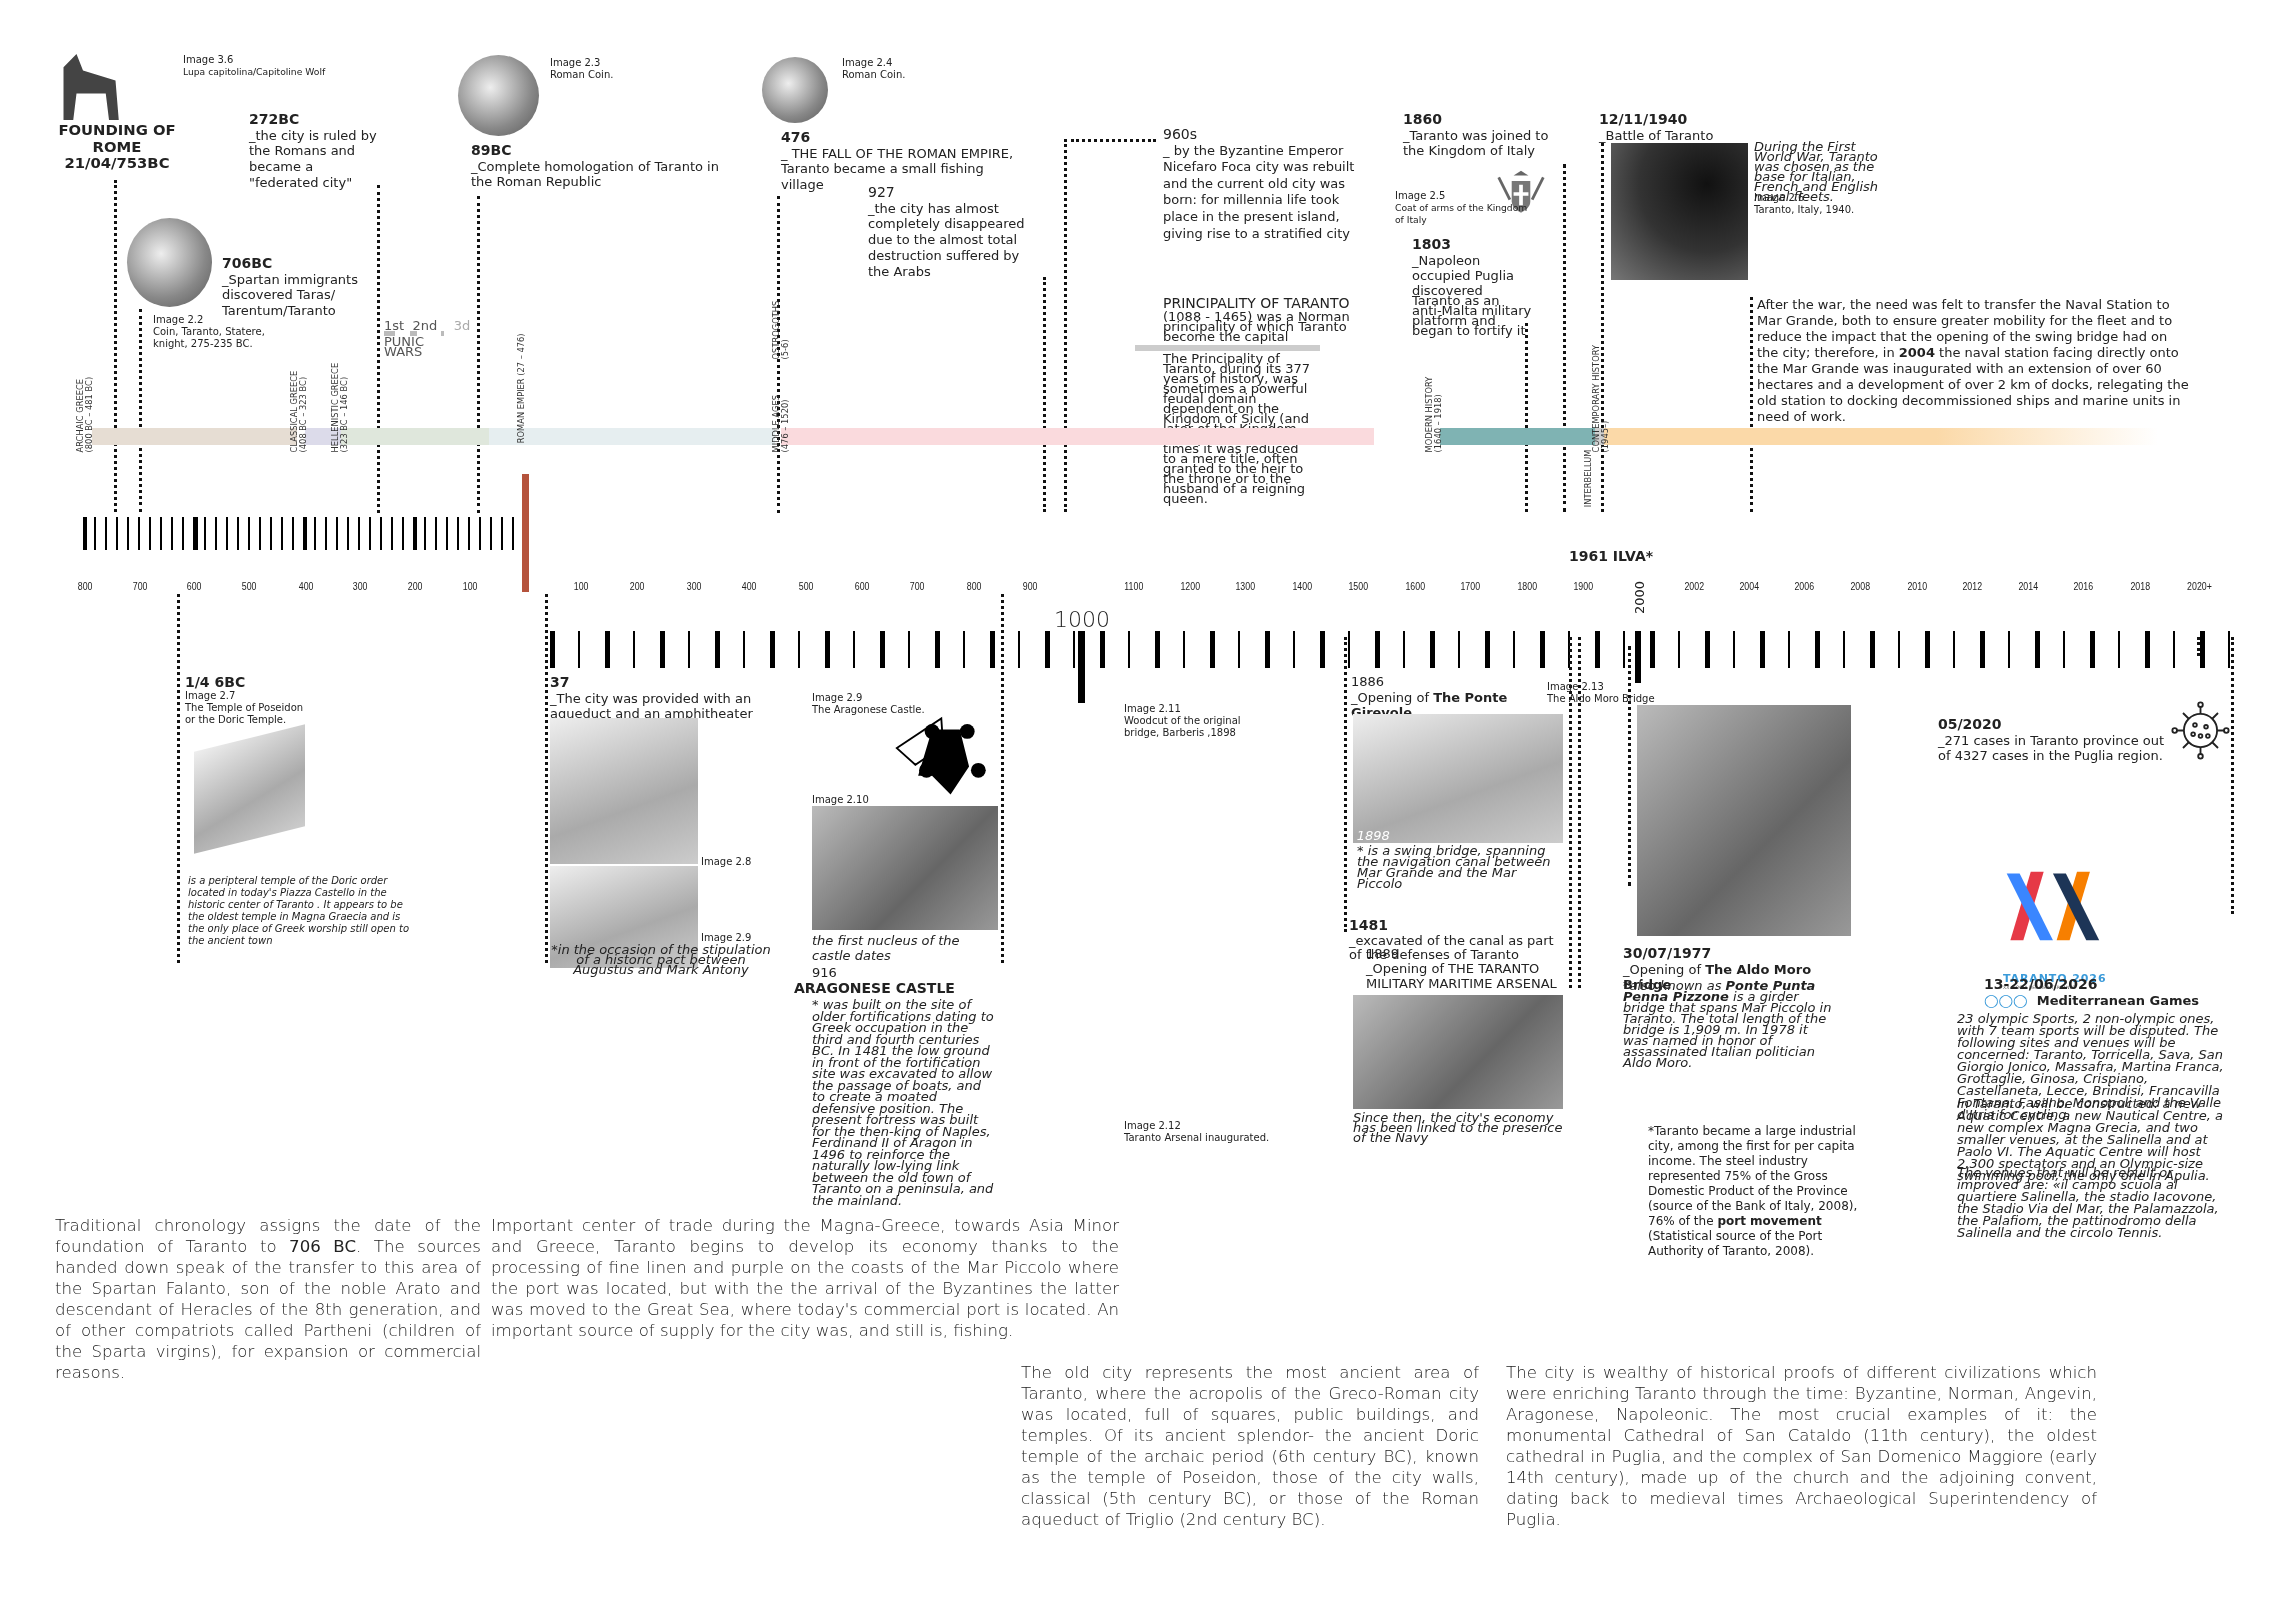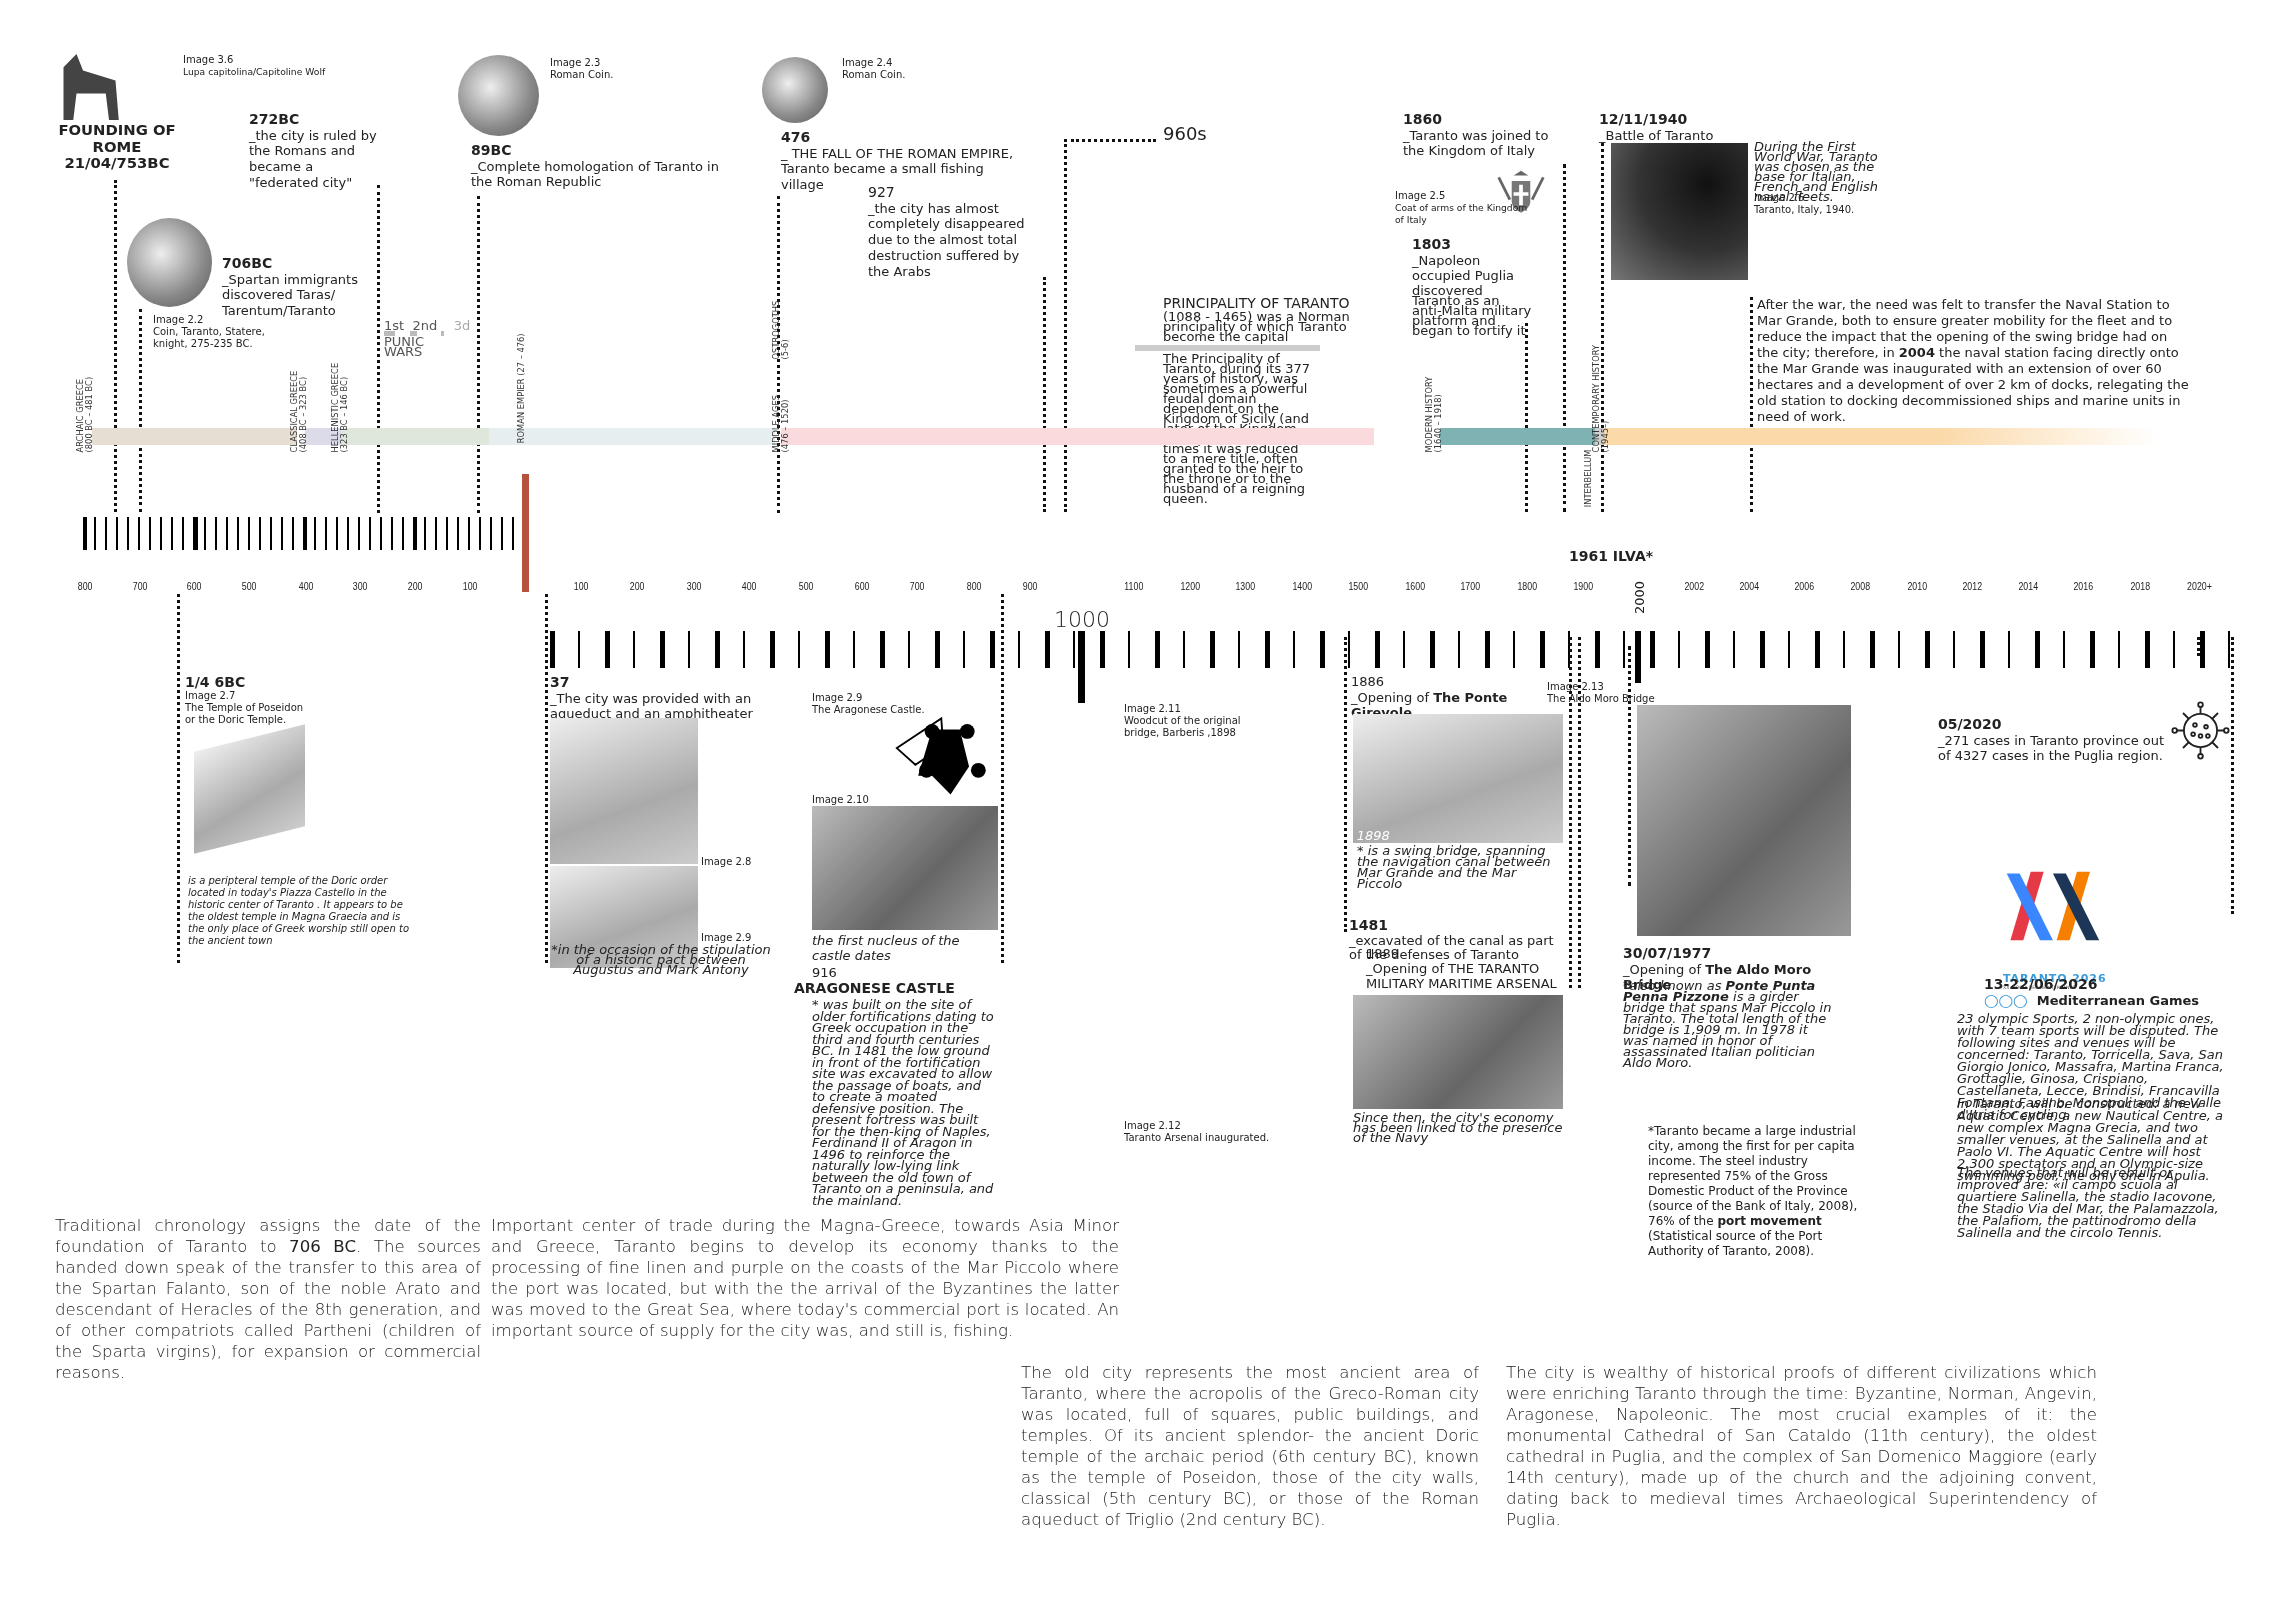--- a/index.html
+++ b/index.html
@@ -87,21 +87,22 @@
 
 <div class="abs r" style="left:868px;top:185px;width:175px;font-size:13px;line-height:15.7px;">
   <div style="font-size:14px;">927</div>
   <div>_the city has almost completely disappeared due to the almost total destruction suffered by the Arabs</div>
 </div>
 <div class="dots" style="left:1043px;top:277px;height:235px;"></div>
 
 <div class="hdots" style="left:1071px;top:139px;width:85px;"></div>
 <div class="dots" style="left:1064px;top:139px;height:373px;"></div>
 <div class="abs" style="left:1163px;top:126px;width:212px;font-size:13px;line-height:16.6px;">
-  <div style="font-size:18px;">960s</div>
+  <div style="font-size:14px;">960s</div>
+  <div>_ by the Byzantine Emperor Nicefaro Foca city was rebuilt and the current old city was born: for millennia life took place in the present island, giving rise to a stratified city</div>
 </div>
 
 <div class="abs" style="left:1163px;top:295px;width:212px;">
   <div style="font-size:14px;line-height:16.6px;">PRINCIPALITY OF TARANTO</div>
   <div class="xs">(1088 - 1465) was a Norman principality of which Taranto become the capital</div>
   <div style="height:5.5px;background:#ccc;margin:3.7px 0 3.7px -28px;width:185px;"></div>
   <div class="xs" style="width:148px;">The Principality of Taranto, during its 377 years of history, was sometimes a powerful feudal domain dependent on the Kingdom of Sicily (and later of the Kingdom of Naples ), other times it was reduced to a mere title, often granted to the heir to the throne or to the husband of a reigning queen.</div>
 </div>
 
 <div class="abs r" style="left:1403px;top:111px;width:168px;font-size:13px;line-height:15.7px;">

